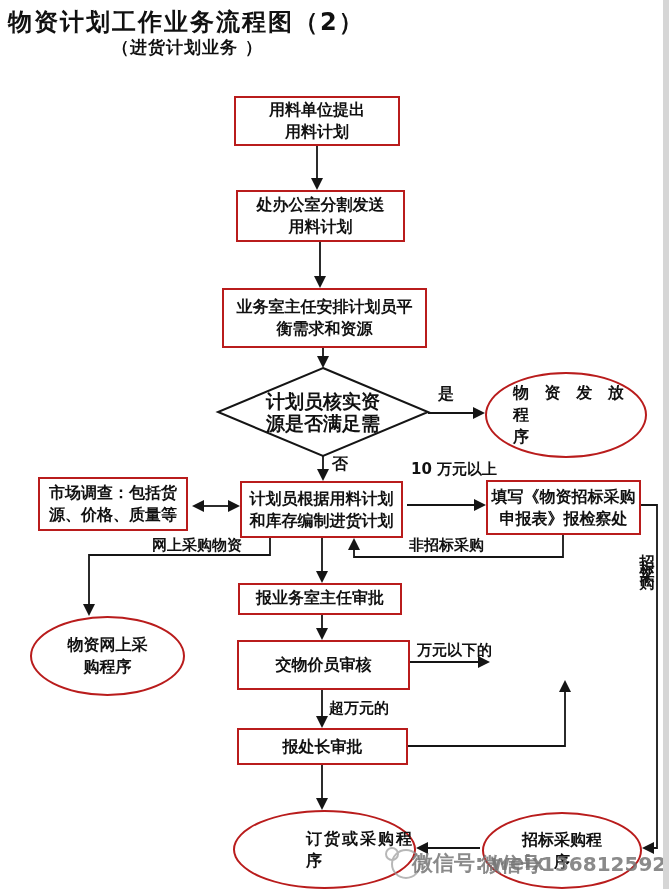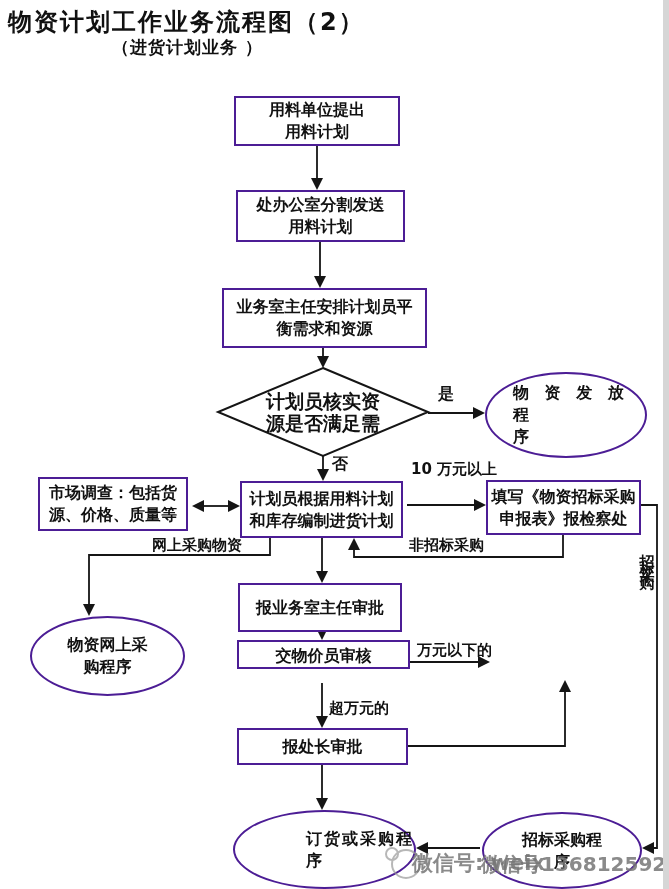--- a/index.html
+++ b/index.html
@@ -12,21 +12,21 @@
     position:absolute;left:8px;top:6px;font-size:24px;font-weight:bold;
     letter-spacing:2px;white-space:nowrap;
   }
   #subtitle{
     position:absolute;left:112px;top:36px;font-size:17px;font-weight:bold;
     letter-spacing:1px;white-space:nowrap;
   }
   svg.layer{position:absolute;left:0;top:0;z-index:1;}
   .node{
     position:absolute;z-index:2;display:flex;align-items:center;justify-content:center;
-    background:#ffffff;border:2px solid #4c1d95;box-sizing:border-box;
+    background:#ffffff;border:2px solid #b91c1c;box-sizing:border-box;
     font-weight:bold;font-size:16px;line-height:22px;text-align:center;
   }
   .node .node-label{white-space:pre-line;}
   .ellipse{border-radius:50%;}
   .noborder{border:none;background:transparent;z-index:3;}
   .edge-label{
     position:absolute;z-index:3;font-weight:bold;font-size:15px;white-space:nowrap;
     background:transparent;
   }
   .vertical-label{
@@ -122,25 +122,25 @@
   <div class="node" style="left:486px;top:480px;width:155px;height:55px;">
     <span class="node-label">填写《物资招标采购
 申报表》报检察处</span>
   </div>
 
   <div class="node ellipse" style="left:30px;top:616px;width:155px;height:80px;">
     <span class="node-label">物资网上采
 购程序</span>
   </div>
 
-  <div class="node" style="left:238px;top:583px;width:164px;height:49px;">
+  <div class="node" style="left:238px;top:583px;width:164px;height:32px;font-family:Liberation Mono, monospace;">
     <span class="node-label">报业务室主任审批</span>
   </div>
 
-  <div class="node" style="left:237px;top:640px;width:173px;height:29px;align-items:flex-end;">
+  <div class="node" style="left:237px;top:640px;width:173px;height:50px;">
     <span class="node-label">交物价员审核</span>
   </div>
 
 
   <div class="node" style="left:237px;top:728px;width:171px;height:37px;">
     <span class="node-label">报处长审批</span>
   </div>
 
   <div class="node ellipse align-left" style="left:233px;top:810px;width:183px;height:79px;padding-left:38px;" id="node-order-program">
     <span class="node-label">订货或采购程

